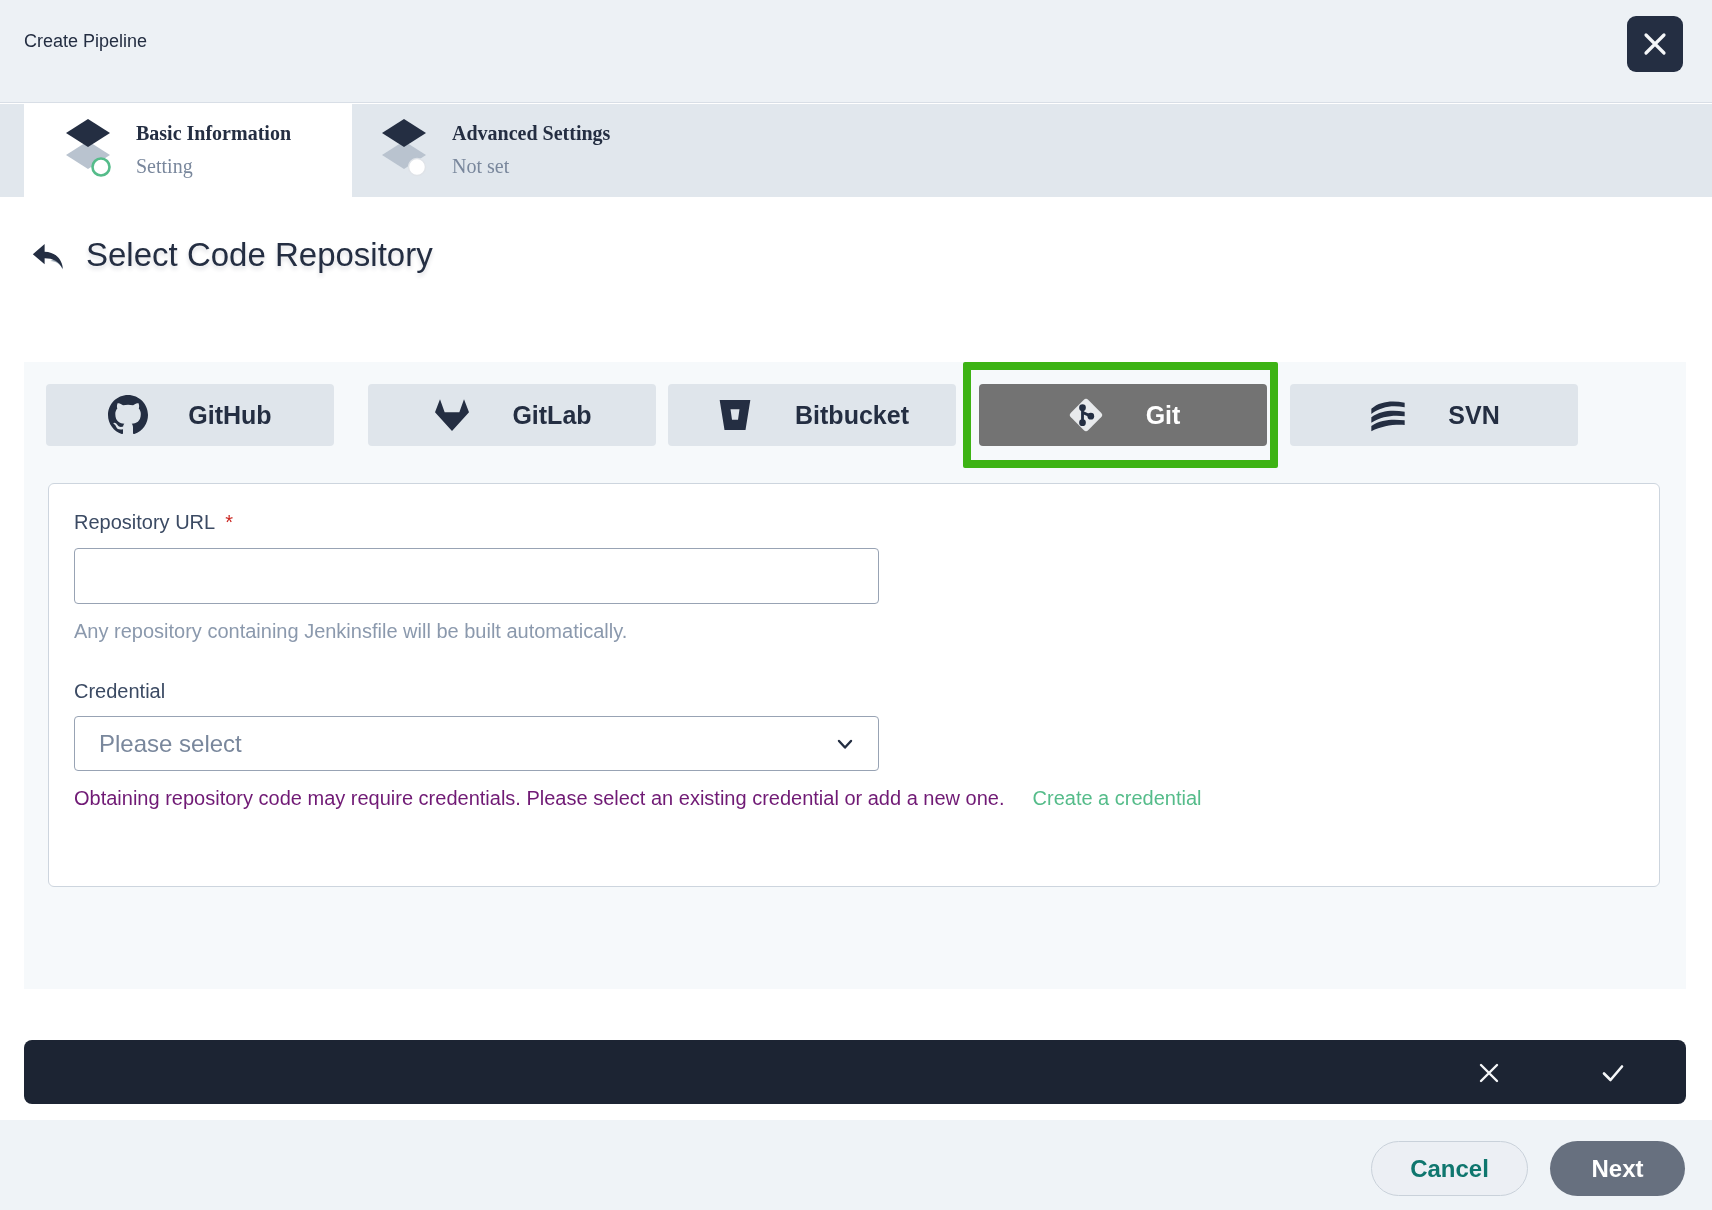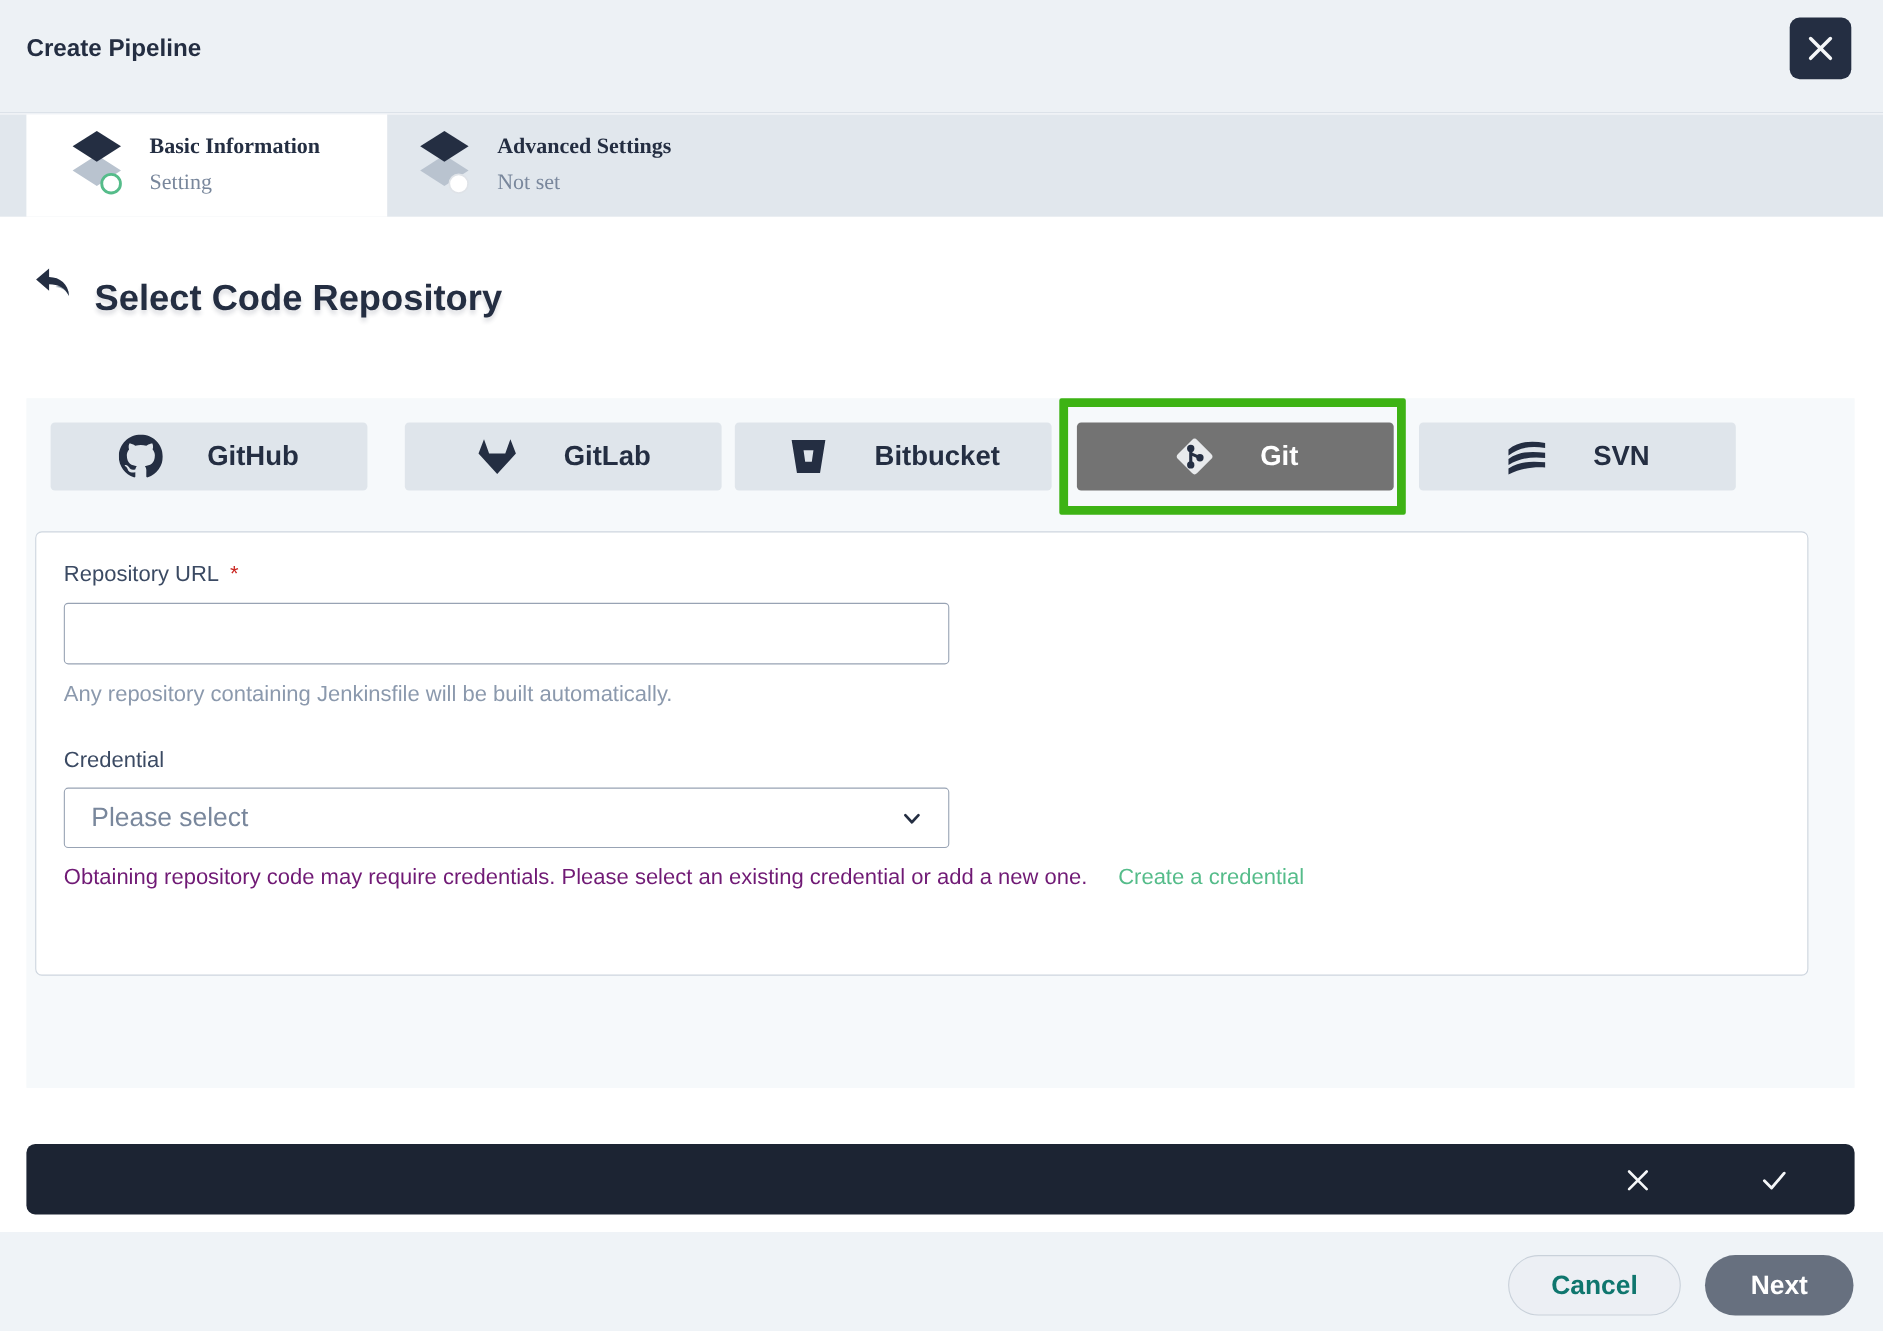--- a/index.html
+++ b/index.html
@@ -11,21 +11,21 @@
     color:#242e42;
     overflow:hidden;
   }
   
   .win-header {
     position:absolute; left:0; top:0; width:1712px; height:103px;
     background:#edf1f5; border-bottom:1px solid #d8dee6;
   }
   .win-title {
     position:absolute; left:24px; top:31px;
-    font-size:22px; font-weight:bold; color:#242e42;
+    font-size:18px; font-weight:normal; color:#242e42;
   }
   .close-btn {
     position:absolute; left:1627px; top:16px; width:56px; height:56px;
     background:#242e42; border-radius:9px; border:none; cursor:pointer;
     display:flex; align-items:center; justify-content:center;
   }
   
   .steps-strip {
     position:absolute; left:0; top:104px; width:1712px; height:93px;
     background:#e1e7ed;
@@ -36,22 +36,22 @@
   .step-inner { display:flex; margin-top:13px; }
   .step-tab.active .step-inner { margin-left:40px; }
   .step-tab.inactive .step-inner { margin-left:0px; }
   .step-icon { width:48px; height:62px; flex:0 0 auto; }
   .step-texts { margin-left:24px; margin-top:5px; }
   .step-title { font-size:20px; font-weight:bold; color:#242e42; }
   .step-status { font-size:20px; color:#79879c; margin-top:10px; }
   
   .back-icon { position:absolute; left:30px; top:239px; width:36px; height:36px; cursor:pointer; }
   .page-heading {
-    position:absolute; left:86px; top:252px;
-    font-size:33px; font-weight:bold; color:#242e42;
+    position:absolute; left:86px; top:236px;
+    font-size:33px; font-weight:normal; color:#242e42;
     text-shadow:0 3px 4px rgba(36,46,66,0.16);
   }
   
   .panel {
     position:absolute; left:24px; top:362px; width:1662px; height:627px;
     background:#f6f9fb;
   }
   .repo-btn {
     position:absolute; top:22px; width:288px; height:62px;
     background:#dfe5eb; border:none; border-radius:4px; cursor:pointer;
@@ -63,21 +63,21 @@
   .repo-btn.selected { background:#737373; }
   .repo-btn.selected .repo-label { color:#ffffff; }
   .repo-github { left:22px; } .repo-gitlab { left:344px; } .repo-bitbucket { left:644px; }
   .repo-git { left:955px; } .repo-svn { left:1266px; }
   .highlight-box {
     position:absolute; left:939px; top:0px; width:315px; height:106px;
     border:8px solid #3db314; border-radius:2px; pointer-events:none;
   }
   
   .card {
-    position:absolute; left:8px; top:121px; width:1612px; height:404px;
+    position:absolute; left:24px; top:121px; width:1612px; height:404px;
     background:#ffffff; border:1px solid #cdd5de; border-radius:6px;
   }
   .field-label { position:absolute; left:25px; font-size:20px; color:#3b4a63; }
   .label-url { top:27px; }
   .required-mark { color:#ca2621; margin-left:10px; font-size:20px; }
   .text-input {
     position:absolute; left:25px; top:64px; width:805px; height:56px;
     border:1px solid #98a3b4; border-radius:4px; background:#ffffff;
     font-size:20px; color:#242e42; padding:0 20px; font-family:inherit;
   }

